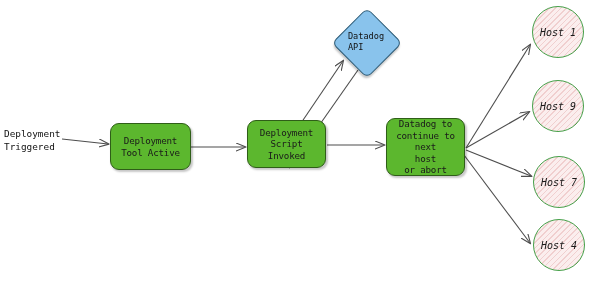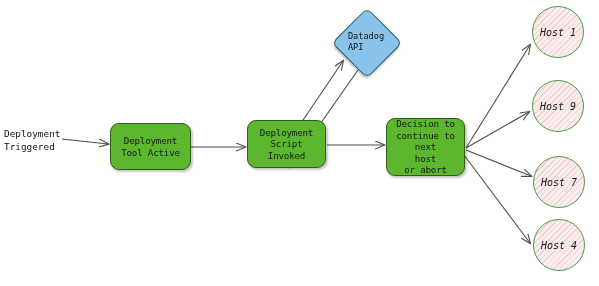--- a/index.html
+++ b/index.html
@@ -154,21 +154,21 @@
 Script Invoked</span>
   </div>
 
   <div class="diamond-wrap" style="left:331px; top:9px;">
     <div class="diamond-shape"></div>
     <div class="diamond-label">Datadog
 API</div>
   </div>
 
   <div class="node proc" style="left:386px; top:118px; width:79px; height:58px;">
-    <span class="proc-label">Decision to
+    <span class="proc-label">Datadog to
 continue to next
 host
 or abort</span>
   </div>
 
   <div class="host" style="left:532px; top:6px;">
     <span>Host 1</span>
   </div>
   <div class="host" style="left:532px; top:80px;">
     <span>Host 9</span>

